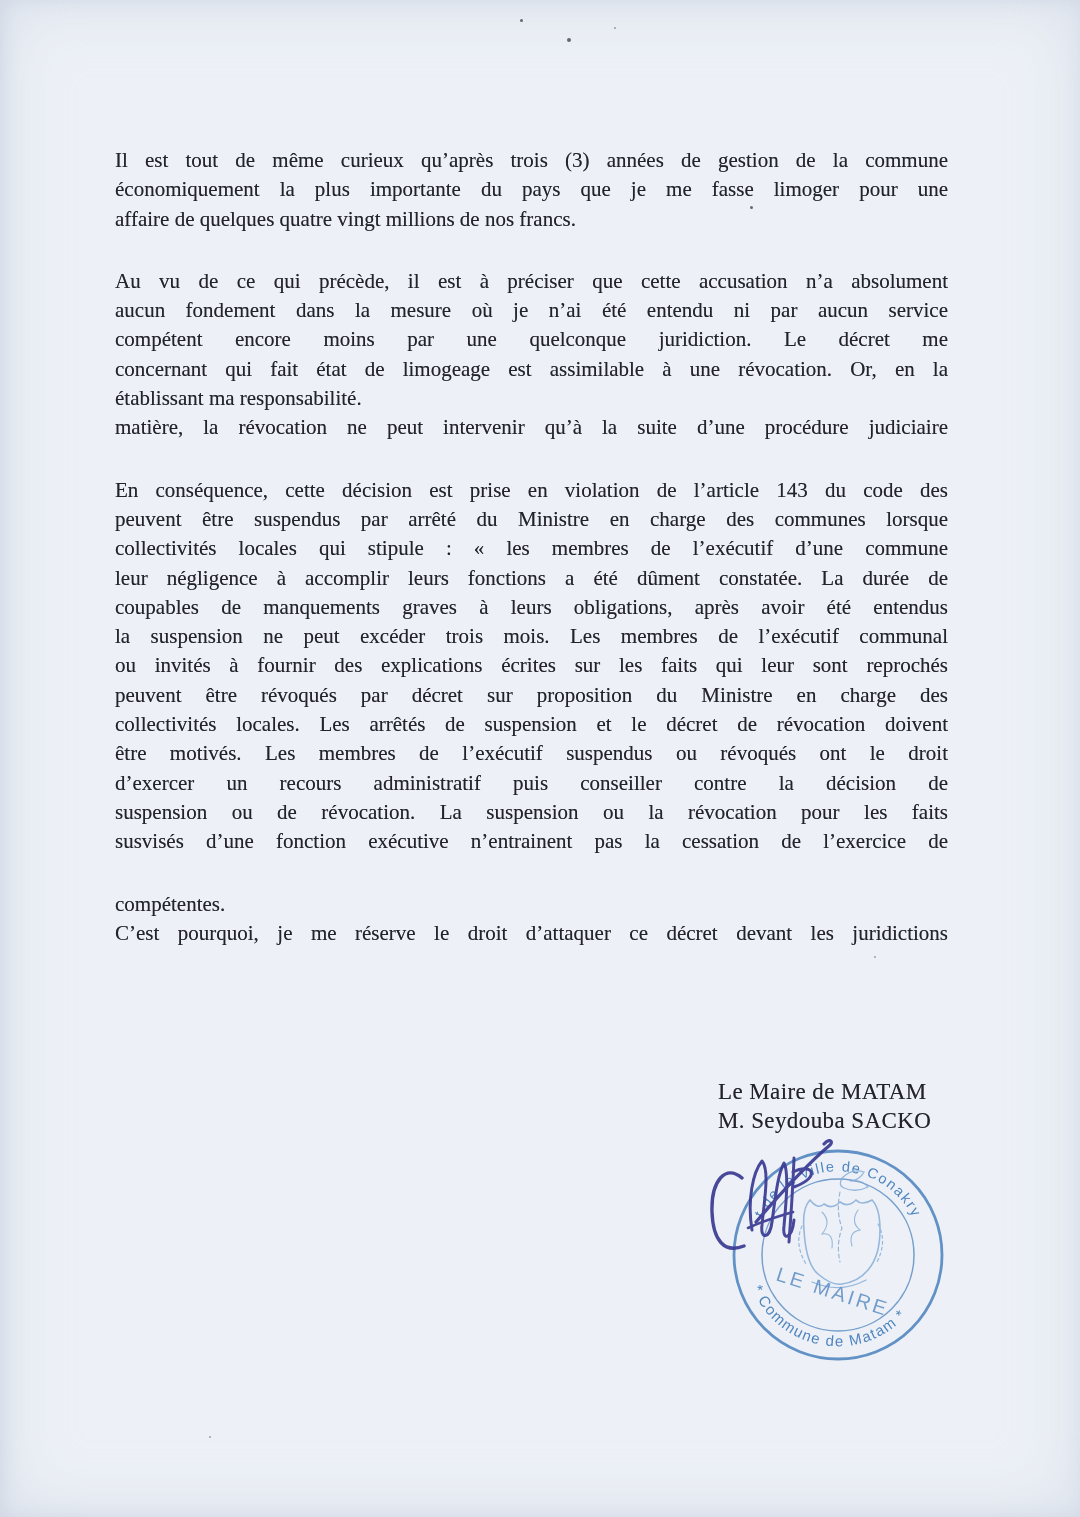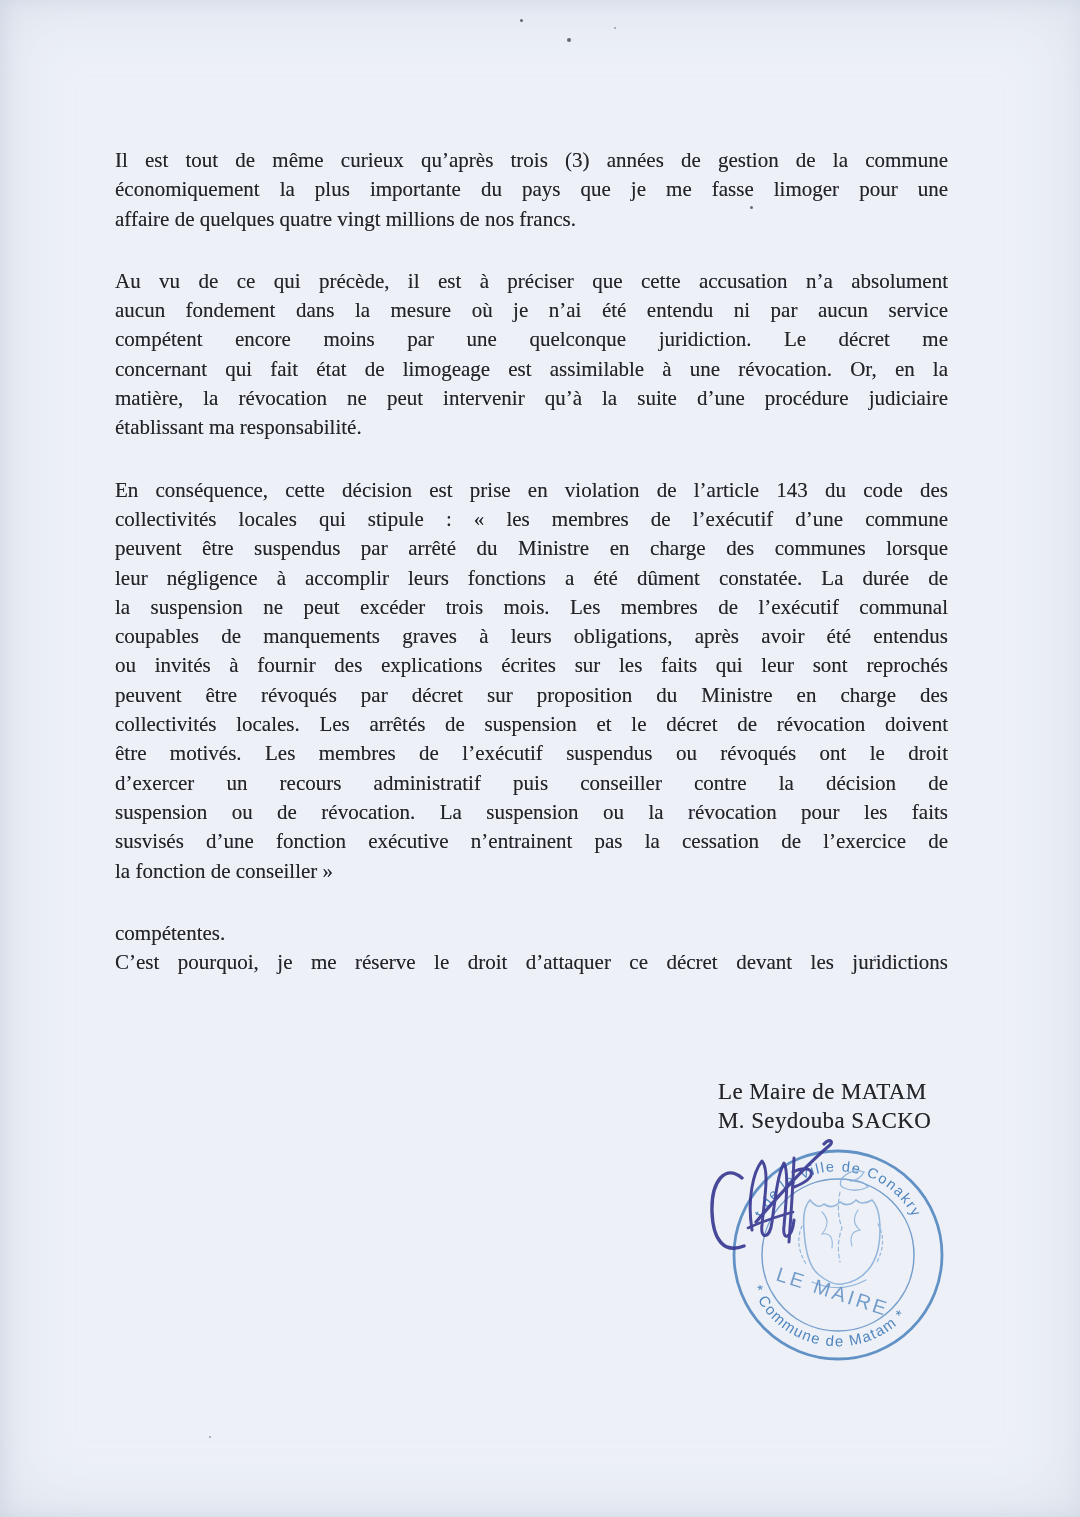--- a/index.html
+++ b/index.html
@@ -44,38 +44,37 @@
       <div class="paragraph">
         <div class="line">Il est tout de même curieux qu’après trois (3) années de gestion de la commune</div>
         <div class="line">économiquement la plus importante du pays que je me fasse limoger pour une</div>
         <div class="line last">affaire de quelques quatre vingt millions de nos francs.</div>
       </div>
       <div class="paragraph">
         <div class="line">Au vu de ce qui précède, il est à préciser que cette accusation n’a absolument</div>
         <div class="line">aucun fondement dans la mesure où je n’ai été entendu ni par aucun service</div>
         <div class="line">compétent encore moins par une quelconque juridiction. Le décret me</div>
         <div class="line">concernant qui fait état de limogeage est assimilable à une révocation. Or, en la</div>
+        <div class="line last">établissant ma responsabilité.</div>
         <div class="line">matière, la révocation ne peut intervenir qu’à la suite d’une procédure judiciaire</div>
-        <div class="line last">établissant ma responsabilité.</div>
       </div>
       <div class="paragraph">
         <div class="line">En conséquence, cette décision est prise en violation de l’article 143 du code des</div>
+        <div class="line">peuvent être suspendus par arrêté du Ministre en charge des communes lorsque</div>
         <div class="line">collectivités locales qui stipule : « les membres de l’exécutif d’une commune</div>
-        <div class="line">peuvent être suspendus par arrêté du Ministre en charge des communes lorsque</div>
         <div class="line">leur négligence à accomplir leurs fonctions a été dûment constatée. La durée de</div>
+        <div class="line">coupables de manquements graves à leurs obligations, après avoir été entendus</div>
         <div class="line">la suspension ne peut excéder trois mois. Les membres de l’exécutif communal</div>
-        <div class="line">coupables de manquements graves à leurs obligations, après avoir été entendus</div>
         <div class="line">ou invités à fournir des explications écrites sur les faits qui leur sont reprochés</div>
         <div class="line">peuvent être révoqués par décret sur proposition du Ministre en charge des</div>
         <div class="line">collectivités locales. Les arrêtés de suspension et le décret de révocation doivent</div>
         <div class="line">être motivés. Les membres de l’exécutif suspendus ou révoqués ont le droit</div>
         <div class="line">d’exercer un recours administratif puis conseiller contre la décision de</div>
         <div class="line">suspension ou de révocation. La suspension ou la révocation pour les faits</div>
         <div class="line">susvisés d’une fonction exécutive n’entrainent pas la cessation de l’exercice de</div>
-        <div class="line last">la fonction de conseiller »</div>
       </div>
       <div class="paragraph">
         <div class="line last">compétentes.</div>
         <div class="line">C’est pourquoi, je me réserve le droit d’attaquer ce décret devant les juridictions</div>
       </div>
     </div>
 
   <div class="sign-block">
     <div>Le Maire de MATAM</div>
     <div class="sign-name">M. Seydouba SACKO</div>

